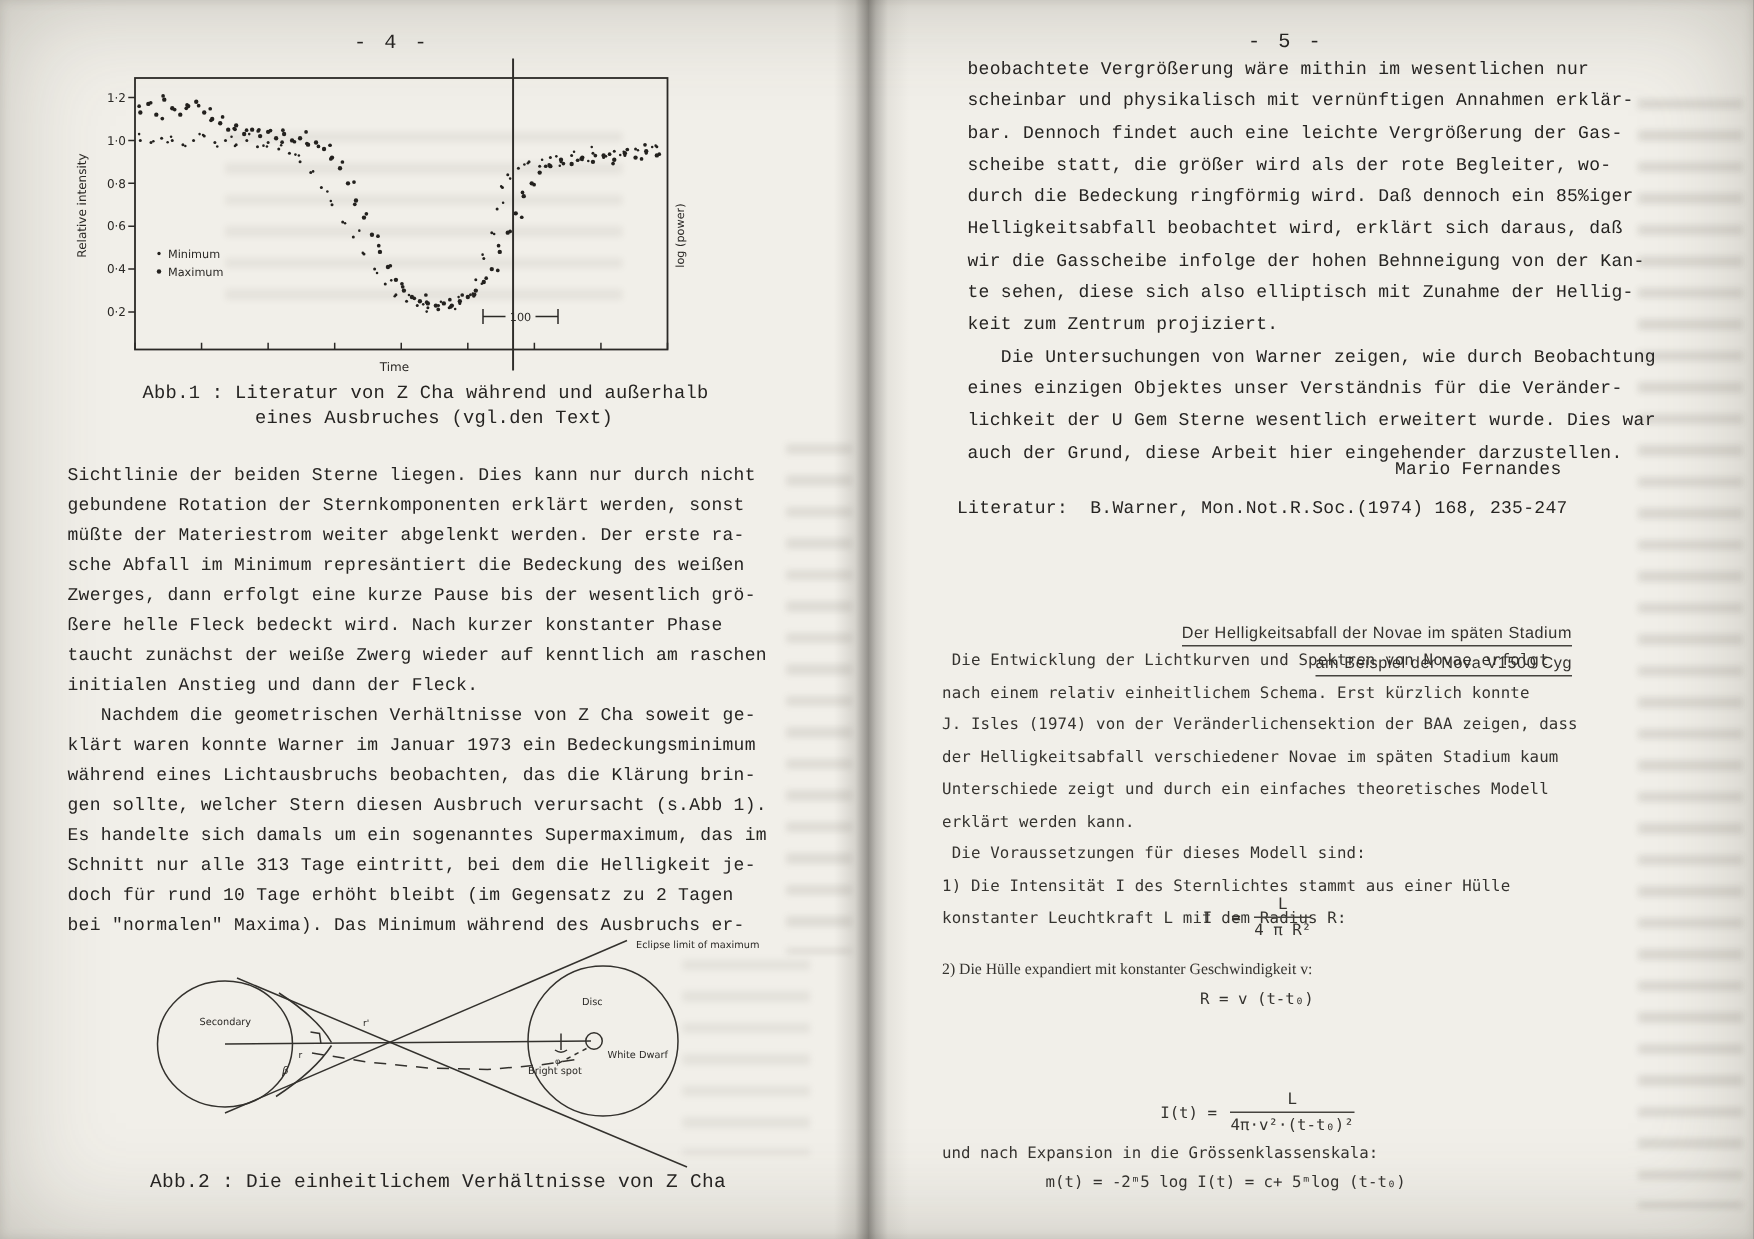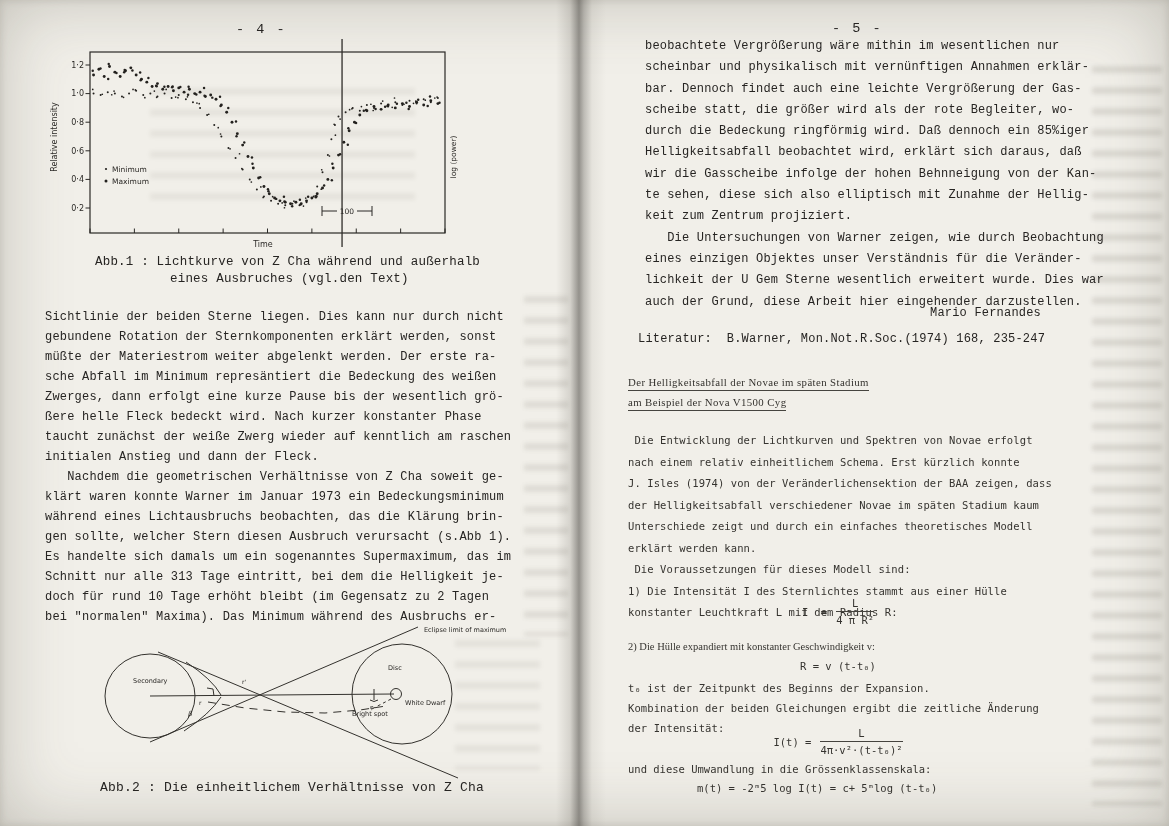--- a/index.html
+++ b/index.html
@@ -13,22 +13,22 @@
   .tw{ 
     font-family:"Liberation Mono", monospace; font-size:12px; line-height:21.3px;
     letter-spacing:.2px; white-space:pre-wrap; color:#262422; z-index:2;
   }
   .tw2{ 
     font-family:"DejaVu Sans Mono","DejaVu Sans", monospace; font-size:10.5px; line-height:21.5px;
     letter-spacing:.1px; white-space:pre-wrap; color:#35332f; z-index:2;
   }
   .pagenum{font-size:13.5px; letter-spacing:2px; z-index:2;}
   .caption{font-size:12.5px; letter-spacing:.2px; white-space:pre; z-index:2;}
-  .heading{ text-align:left; z-index:2; font-family:Liberation Serif, serif;
-    font-size:10.8px; line-height:20px; color:#34322e; }
+  .heading{ text-align:right; z-index:2; font-family:Liberation Sans, sans-serif;
+    font-size:10.8px; line-height:20px; color:#34322e;margin-top:40px; }
   .heading .ul{ border-bottom:1px solid #46443f; padding-bottom:1.5px; letter-spacing:.4px;}
   .formula{ position:absolute; display:flex; justify-content:center; align-items:center; gap:9px;
     font-family:"DejaVu Sans Mono","DejaVu Sans",monospace; font-size:10.5px; color:#35332f; z-index:2;}
   .frac{display:inline-flex; flex-direction:column; text-align:center;}
   .frac .num{border-bottom:1px solid #45433e; padding:0 7px 2px;}
   .frac .den{padding-top:2px;}
   .fline{ position:absolute; font-family:"DejaVu Sans Mono","DejaVu Sans",monospace;
     font-size:10.5px; color:#35332f; white-space:pre; z-index:2;}
   .gutter{
     position:absolute; left:556px; top:0; width:50px; height:826px; z-index:3; pointer-events:none;
@@ -324,21 +324,21 @@
     <text x="112" y="184" font-size="7.5">Maximum</text>
     <g stroke="#2b2926" stroke-width="1">
       <line x1="322" y1="211" x2="337" y2="211"></line>
         <line x1="322" y1="206" x2="322" y2="216"></line>
       <line x1="357" y1="211" x2="372" y2="211"></line>
         <line x1="372" y1="206" x2="372" y2="216"></line>
     </g>
     <text x="347" y="214" font-size="7.5" text-anchor="middle">100</text>
   </svg>
 
-  <div class="abs tw caption" style="left:95px; top:252px;">Abb.1 : Lichtkurve von Z Cha während und außerhalb</div>
+  <div class="abs tw caption" style="left:95px; top:252px;">Abb.1 : Literatur von Z Cha während und außerhalb</div>
   <div class="abs tw caption" style="left:170px; top:269px;text-align:center;">eines Ausbruches (vgl.den Text)</div>
 
   <div class="abs tw" style="left:45px; top:307px; width:516px; line-height:20px;">Sichtlinie der beiden Sterne liegen. Dies kann nur durch nicht
 gebundene Rotation der Sternkomponenten erklärt werden, sonst
 müßte der Materiestrom weiter abgelenkt werden. Der erste ra-
 sche Abfall im Minimum represäntiert die Bedeckung des weißen
 Zwerges, dann erfolgt eine kurze Pause bis der wesentlich grö-
 ßere helle Fleck bedeckt wird. Nach kurzer konstanter Phase
 taucht zunächst der weiße Zwerg wieder auf kenntlich am raschen
 initialen Anstieg und dann der Fleck.
@@ -420,29 +420,26 @@
     <span class="frac">
       <span class="num">L</span>
       <span class="den">4 π R²</span>
     </span>
   </div>
 
   <div class="fline" style="left:628px; top:641px;font-family:Liberation Serif, serif;">2) Die Hülle expandiert mit konstanter Geschwindigkeit v:</div>
 
   <div class="fline" style="left:800px; top:660px;">R = v (t-t₀)</div>
 
-  <div class="abs tw2" style="left:628px; top:678px; line-height:20px;">t₀ ist der Zeitpunkt des Beginns der Expansion.
-Kombination der beiden Gleichungen ergibt die zeitliche Änderung
-der Intensität:</div>
 
   <div class="formula" style="left:628px; top:727px; width:420px;">
     <span>I(t) =</span>
     <span class="frac">
       <span class="num">L</span>
       <span class="den">4π·v²·(t-t₀)²</span>
     </span>
   </div>
 
-  <div class="fline" style="left:628px; top:763px;">und diese Umwandlung in die Grössenklassenskala:</div>
+  <div class="fline" style="left:628px; top:763px;">und nach Expansion in die Grössenklassenskala:</div>
 
   <div class="fline" style="left:697px; top:782px;">m(t) = -2ᵐ5 log I(t) = c+ 5ᵐlog (t-t₀)</div>
 
 </div>
 
 </body></html>

